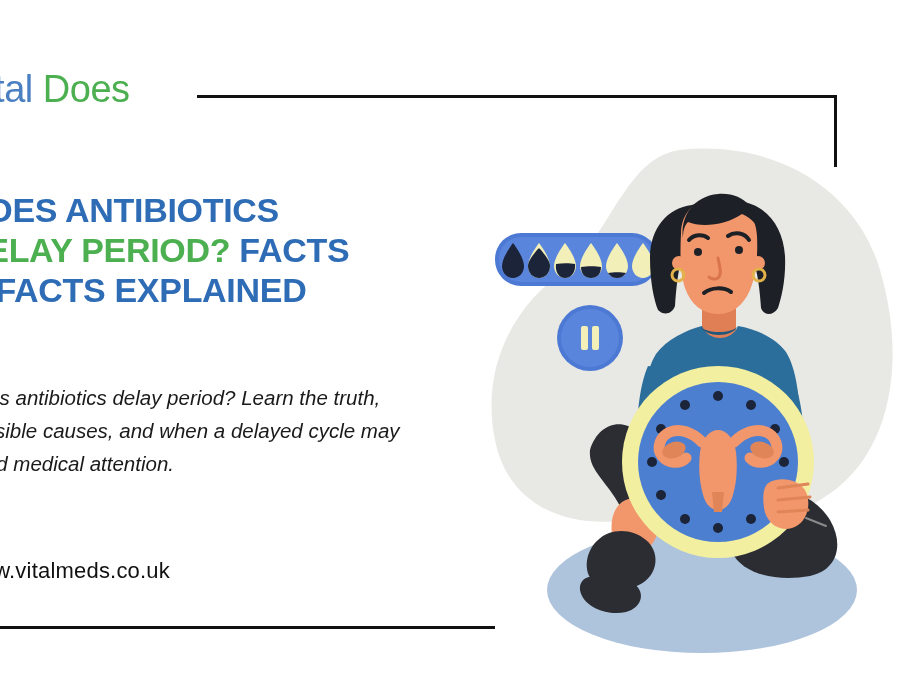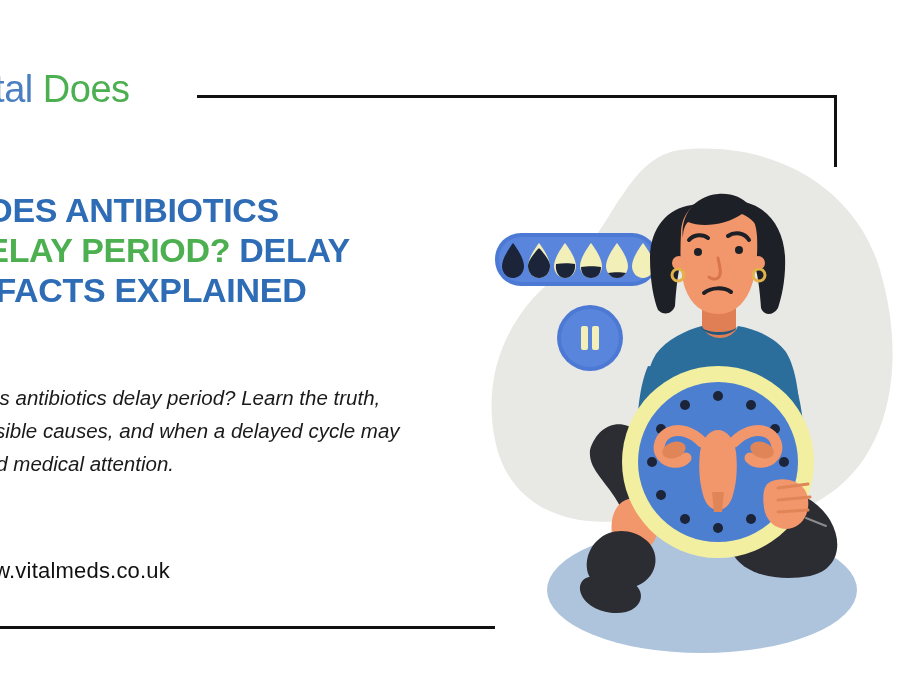--- a/index.html
+++ b/index.html
@@ -110,21 +110,21 @@
 <body>
 
 <div id="poster">
 
   <div class="rule-top"></div>
   <div class="rule-top-corner"></div>
   <div class="rule-bottom"></div>
 
   <div class="logo"><span class="vital">Vital</span> <span class="meds">Does</span></div>
 
-  <div class="headline"><span>DOES ANTIBIOTICS</span><br><span class="hl-green">DELAY PERIOD?</span> <span>DELAY</span><br><span>&amp; FACTS EXPLAINED</span></div>
+  <div class="headline"><span>DOES ANTIBIOTICS</span><br><span class="hl-green">DELAY PERIOD?</span> <span>FACTS</span><br><span>&amp; FACTS EXPLAINED</span></div>
 
   <div class="subtitle">Does antibiotics delay period? Learn the truth, possible causes, and when a delayed cycle may need medical attention.</div>
 
   <div class="url">www.vitalmeds.co.uk</div>
 
   <div class="illus">
     <svg width="430" height="560" viewBox="0 0 430 560" xmlns="http://www.w3.org/2000/svg">
       <defs>
         <clipPath id="dropClip0">
             <rect x="0" y="0" width="40" height="40"></rect>

